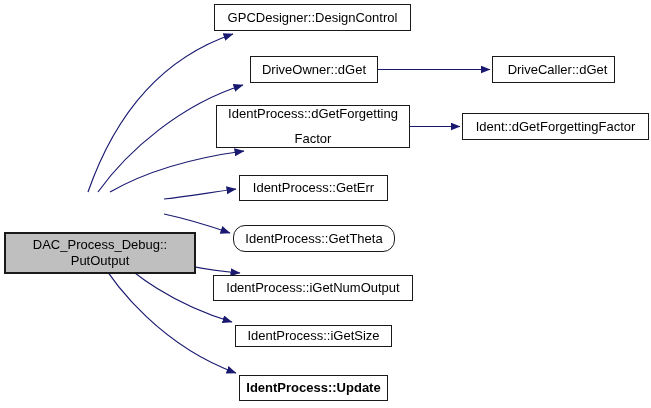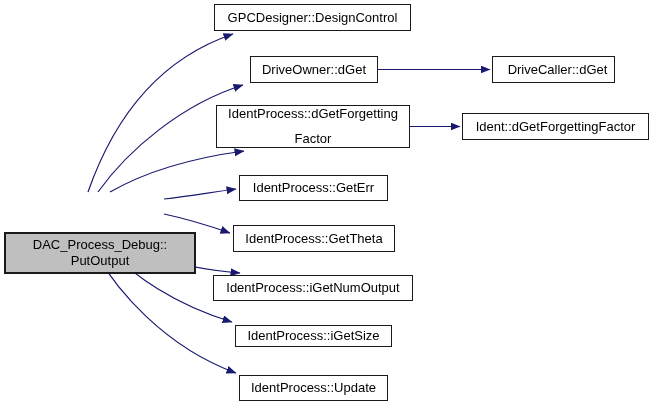--- a/index.html
+++ b/index.html
@@ -91,29 +91,29 @@
   </div>
 
   <div class="node" style="left:462px; top:113px; width:187px; height:27px;">
     <span class="line">Ident::dGetForgettingFactor</span>
   </div>
 
   <div class="node" style="left:239px; top:175px; width:149px; height:26px;">
     <span class="line">IdentProcess::GetErr</span>
   </div>
 
-  <div class="node" style="left:233px; top:225px; width:162px; height:27px;">
+  <div class="node" style="left:233px; top:225px; width:162px; height:27px;border-radius:12px;">
     <span class="line">IdentProcess::GetTheta</span>
   </div>
 
   <div class="node" style="left:213px; top:275px; width:200px; height:26px;">
     <span class="line">IdentProcess::iGetNumOutput</span>
   </div>
 
   <div class="node" style="left:235px; top:325px; width:157px; height:22px;">
     <span class="line">IdentProcess::iGetSize</span>
   </div>
 
-  <div class="node" style="left:239px; top:375px; width:149px; height:26px;">
+  <div class="node" style="left:239px; top:375px; width:149px; height:26px;font-weight:bold;">
     <span class="line">IdentProcess::Update</span>
   </div>
 
 </div>
 
 </body></html>

